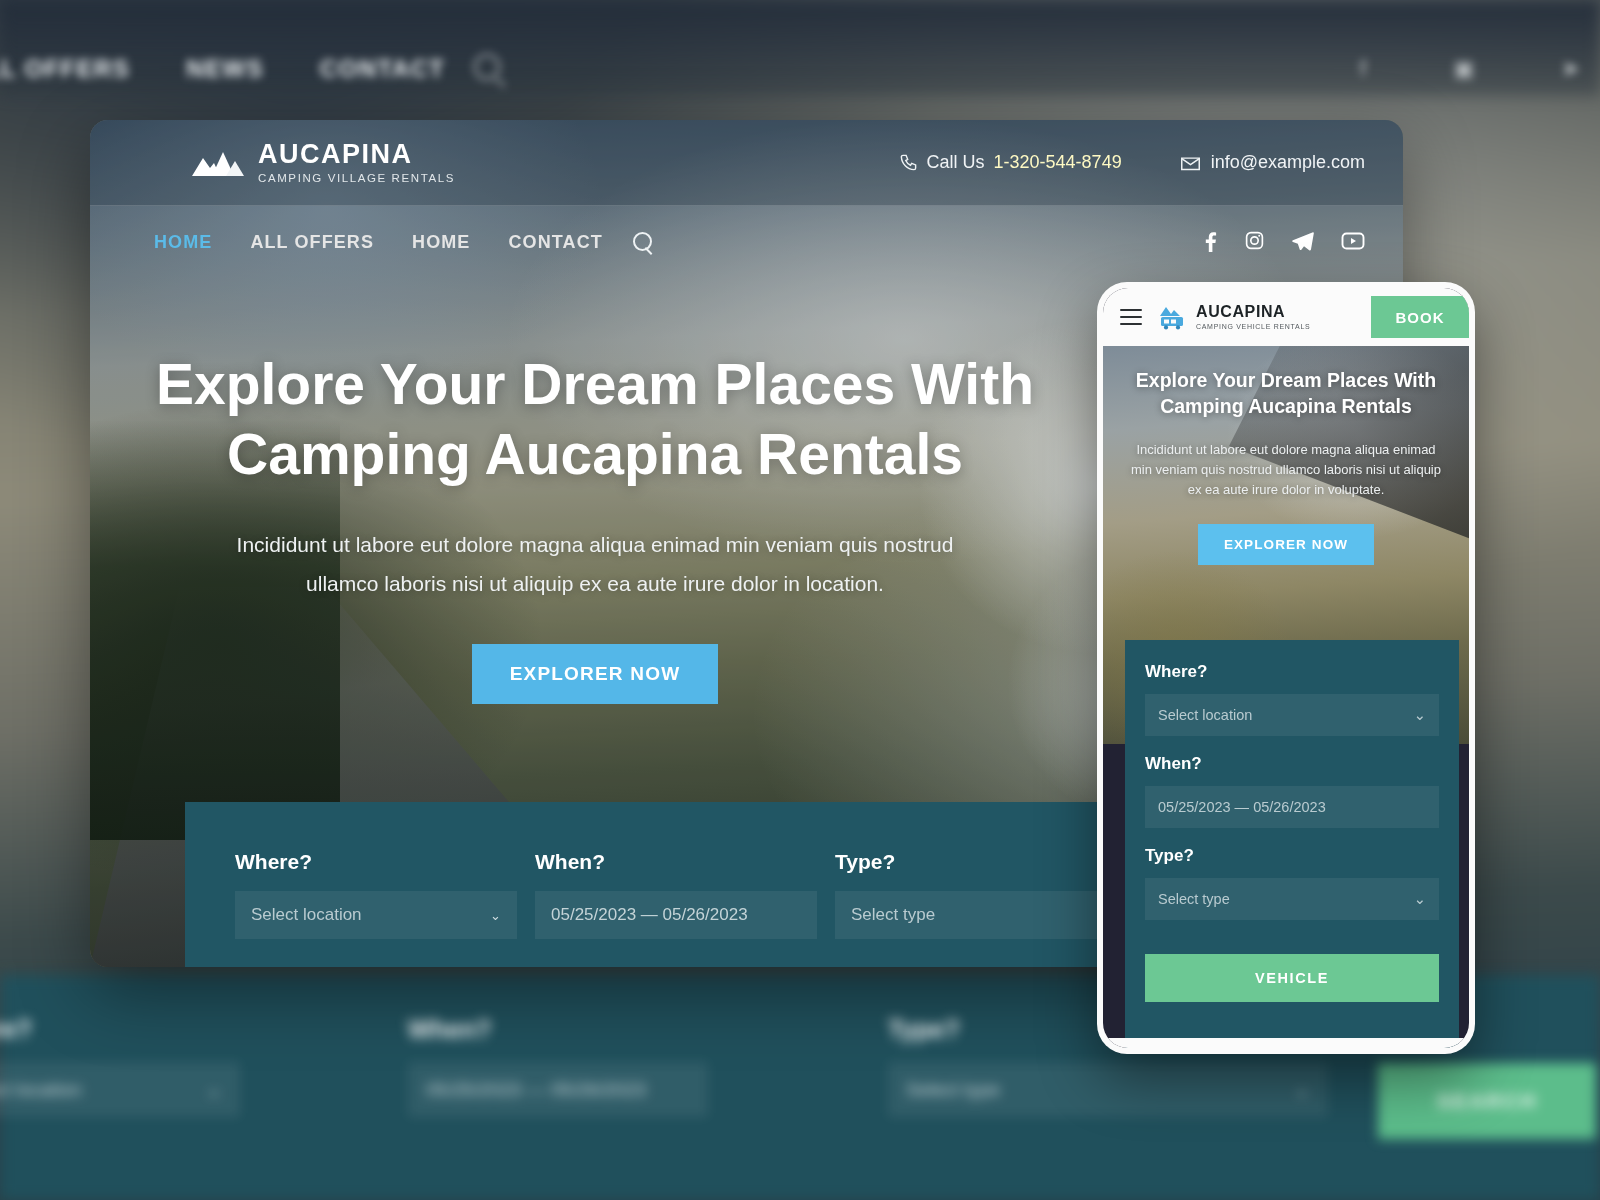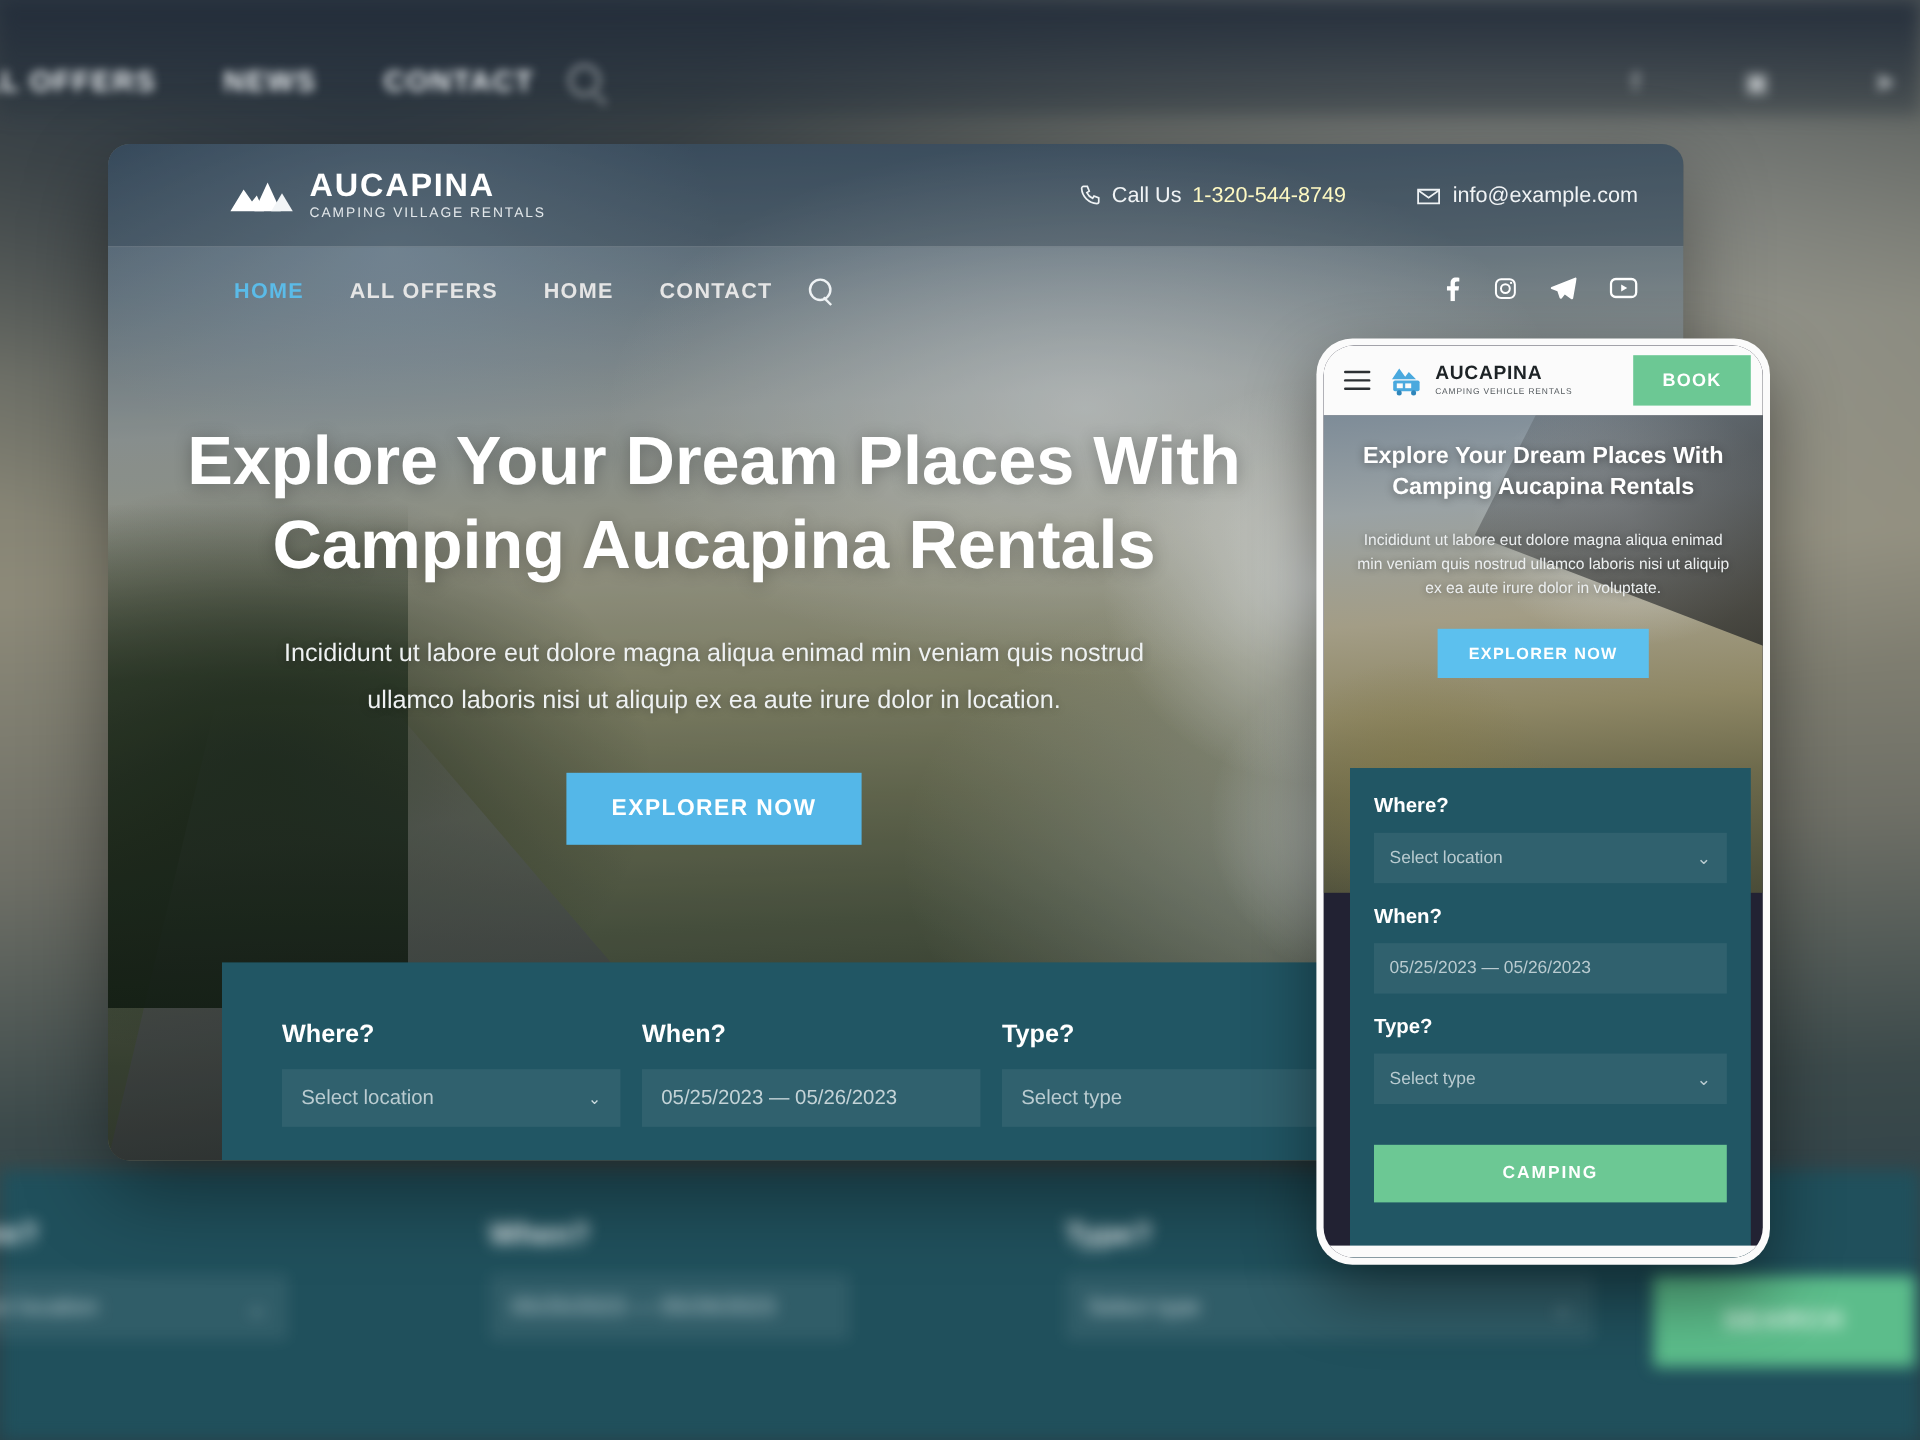--- a/index.html
+++ b/index.html
@@ -124,21 +124,21 @@
   .call .num{ color:#fef9c3; }
   .mail{ display:flex; align-items:center; gap:10px; color:#f0f3f5; font-size:18px; margin-left:58px; }
   .book-now{
     margin-left:28px; background:#6cc894; color:#fff; font-weight:bold;
     font-size:18px; letter-spacing:1.4px; padding:17px 30px; border:none; cursor:pointer;
   }
 
   
   .desk-nav{
     position:absolute; left:0; top:86px; width:100%; height:72px;
-    display:flex; align-items:center; padding:0 38px 0 105px;
+    display:flex; align-items:center; padding:0 38px 0 64px;
   }
   .nav-links{ display:flex; align-items:center; gap:38px; }
   .nav-links a{
     color:#e5e5e5; font-size:18px; font-weight:bold; letter-spacing:1.1px;
     text-decoration:none; cursor:pointer;
   }
   .nav-links a.active{ color:#5bbbe8; }
   .nav-search{ margin-left:30px; width:21px; height:21px; position:relative; cursor:pointer; }
   .nav-search::before{
     content:""; position:absolute; left:0; top:0; width:15px; height:15px;
@@ -206,21 +206,21 @@
     background:#fbfbfb; display:flex; align-items:center; padding:0 0 0 17px; z-index:5;
   }
   .ph-burger{ width:22px; cursor:pointer; }
   .ph-burger i{ display:block; height:2.3px; background:#2c3033; margin:4.4px 0; border-radius:2px; }
   .ph-logo{ display:flex; align-items:center; gap:8px; margin-left:14px; }
   .ph-logo-txt .p1{ font-size:16px; font-weight:bold; color:#1d2326; letter-spacing:.6px; line-height:1; }
   .ph-logo-txt .p2{ font-size:7px; color:#53595d; letter-spacing:.7px; margin-top:3px; }
   .ph-book{
     margin-left:auto; background:#6cc894; color:#fff; border:none;
     font-size:15px; font-weight:bold; letter-spacing:1px;
-    height:42px; width:98px; margin-right:10px; cursor:pointer;
+    height:42px; width:98px; cursor:pointer;
   }
   .ph-photo{
     position:absolute; left:0; top:58px; width:100%; height:398px;
     background:
       radial-gradient(ellipse 55% 40% at 70% 22%, rgba(226,231,236,.55), rgba(0,0,0,0) 66%),
       radial-gradient(ellipse 45% 38% at 20% 78%, rgba(130,120,70,.55), rgba(0,0,0,0) 70%),
       linear-gradient(176deg,#7e8c98 0%,#9aa2a4 20%,#a39d86 42%,#8e8765 60%,#6d6a4c 76%,#4a4c38 100%);
   }
   .ph-rvdark{
     position:absolute; right:-10px; top:20px; width:250px; height:300px;
@@ -446,18 +446,18 @@
       </div>
       <div class="pf-label">When?</div>
       <div class="pf-field">
         <span>05/25/2023  —  05/26/2023</span>
       </div>
       <div class="pf-label">Type?</div>
       <div class="pf-field">
         <span>Select type</span>
         <span>⌄</span>
       </div>
-      <button class="pf-search">CAMPING</button>
+      <button class="pf-search">VEHICLE</button>
     </div>
 
     <div class="phone-notchbar"></div>
   </div>
 </div>
 
 </body></html>

